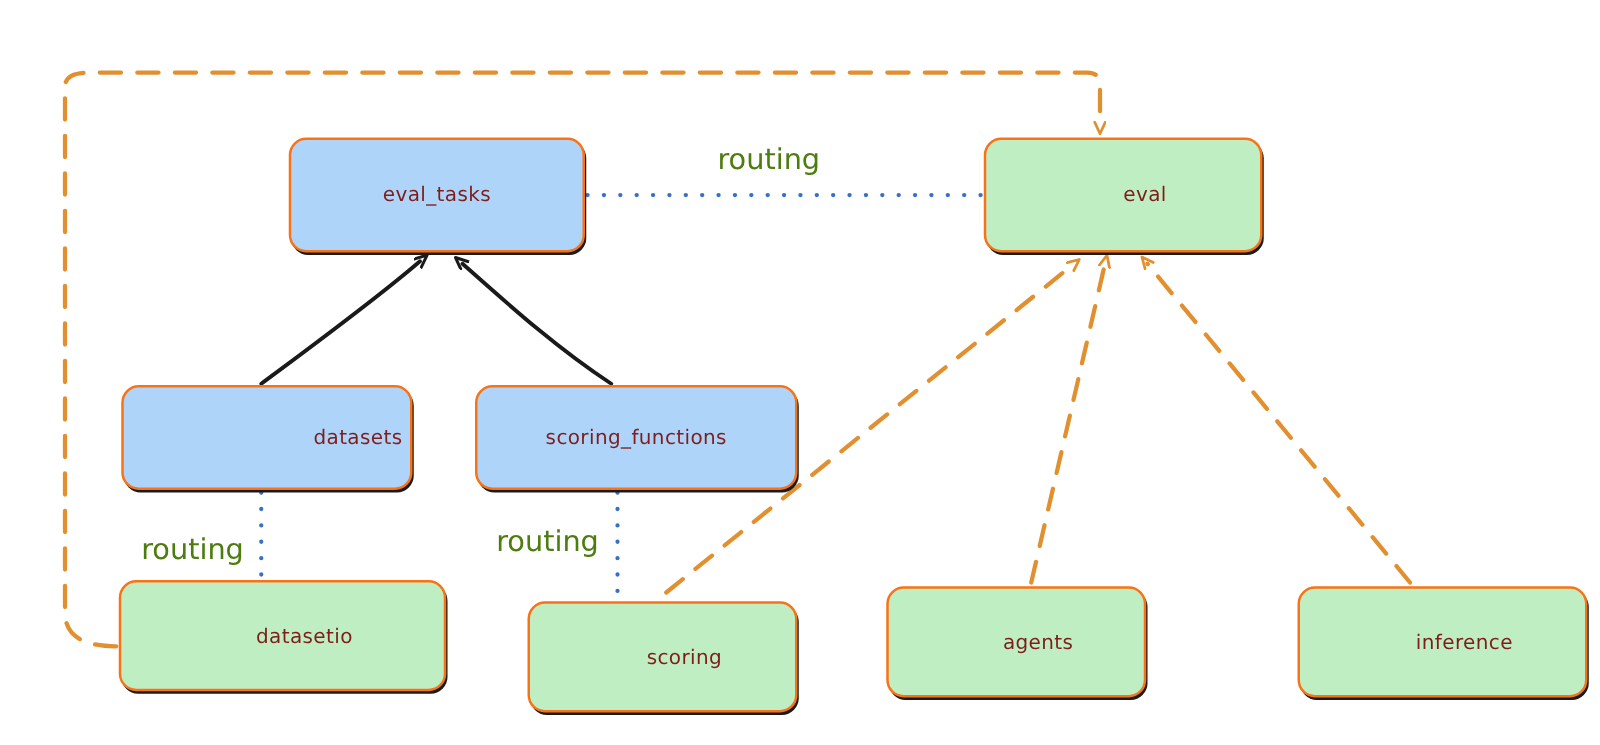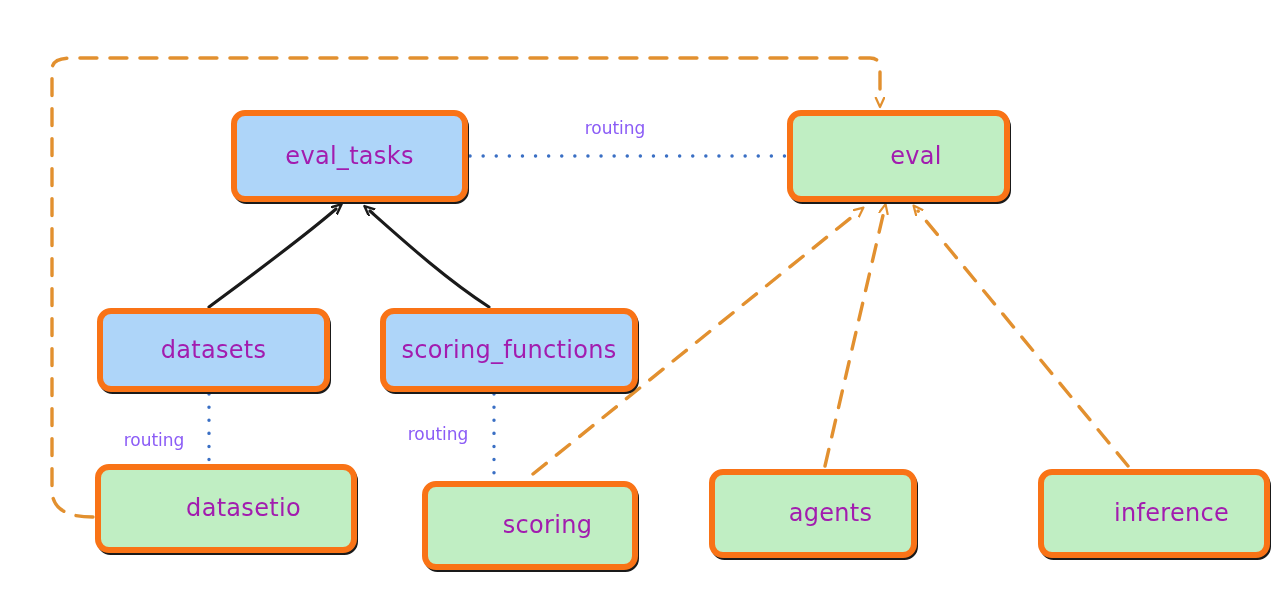--- a/index.html
+++ b/index.html
@@ -24,40 +24,40 @@
     width: 1280px;
     height: 596px;
     pointer-events: none;
   }
   .node {
     position: absolute;
     box-sizing: border-box;
     display: flex;
     align-items: center;
     justify-content: center;
-    border: 6px solid #f97316;
+    border: 2px solid #f97316;
     border-radius: 14px;
-    color: #a21caf;
+    color: #7f1d1d;
     font-family: "DejaVu Sans", sans-serif;
-    font-size: 24px;
+    font-size: 16px;
     letter-spacing: 0.3px;
     box-shadow: 1.5px 2.5px 0 -0.5px #1a1a1a;
   }
   .node.blue  { background: #aed5f9; }
   .node.green { background: #c0eec3; padding-left: 35px; }
   .node-label {
     text-align: center;
     line-height: 1.1;
     padding: 0 6px;
   }
   .edge-label {
     position: absolute;
-    color: #8b5cf6;
+    color: #4d7c0f;
     font-family: "DejaVu Sans", sans-serif;
-    font-size: 17px;
+    font-size: 23px;
     white-space: nowrap;
     transform: translate(-50%, -50%);
   }
 </style>
 </head>
 <body>
 
 <div id="canvas">
 
   <svg id="edges" viewBox="0 0 1280 596" xmlns="http://www.w3.org/2000/svg">
@@ -91,21 +91,21 @@
   </svg>
 
   <div class="node blue" style="left:231px; top:110px; width:237px; height:92px;">
     <span class="node-label">eval_tasks</span>
   </div>
 
   <div class="node green" style="left:787px; top:110px; width:223px; height:92px;">
     <span class="node-label">eval</span>
   </div>
 
-  <div class="node blue" style="left:97px; top:308px; width:233px; height:84px;">
+  <div class="node blue" style="left:97px; top:308px; width:233px; height:84px;justify-content:flex-end;">
     <span class="node-label">datasets</span>
   </div>
 
   <div class="node blue" style="left:380px; top:308px; width:258px; height:84px;">
     <span class="node-label">scoring_functions</span>
   </div>
 
   <div class="node green" style="left:95px; top:464px; width:262px; height:89px;">
     <span class="node-label">datasetio</span>
   </div>

